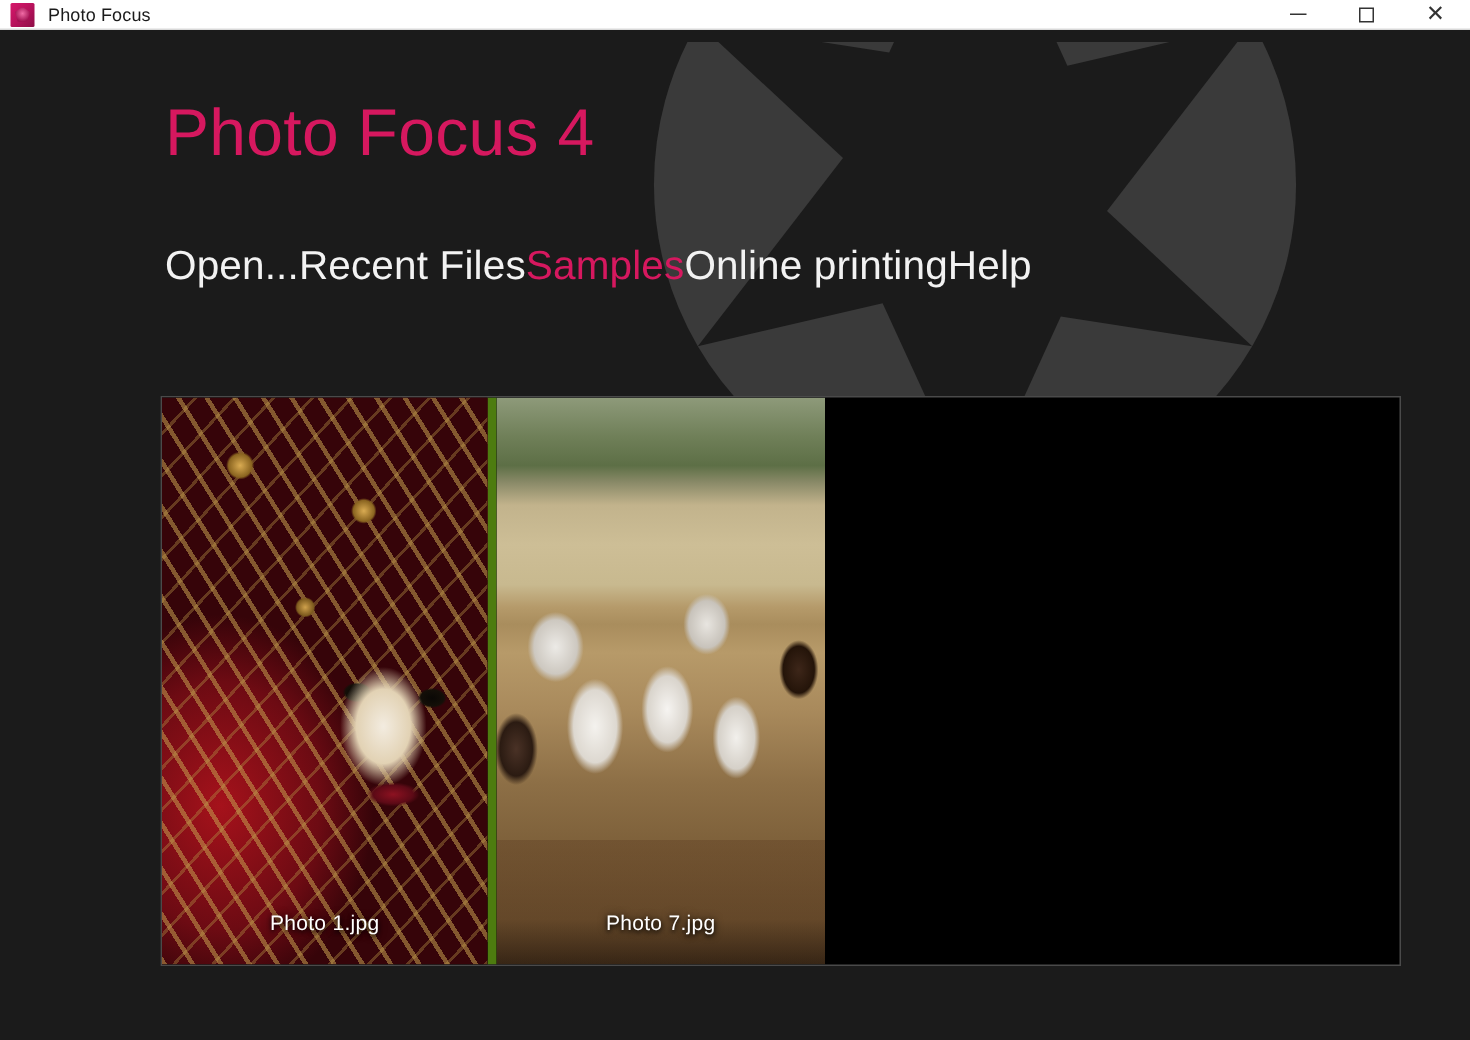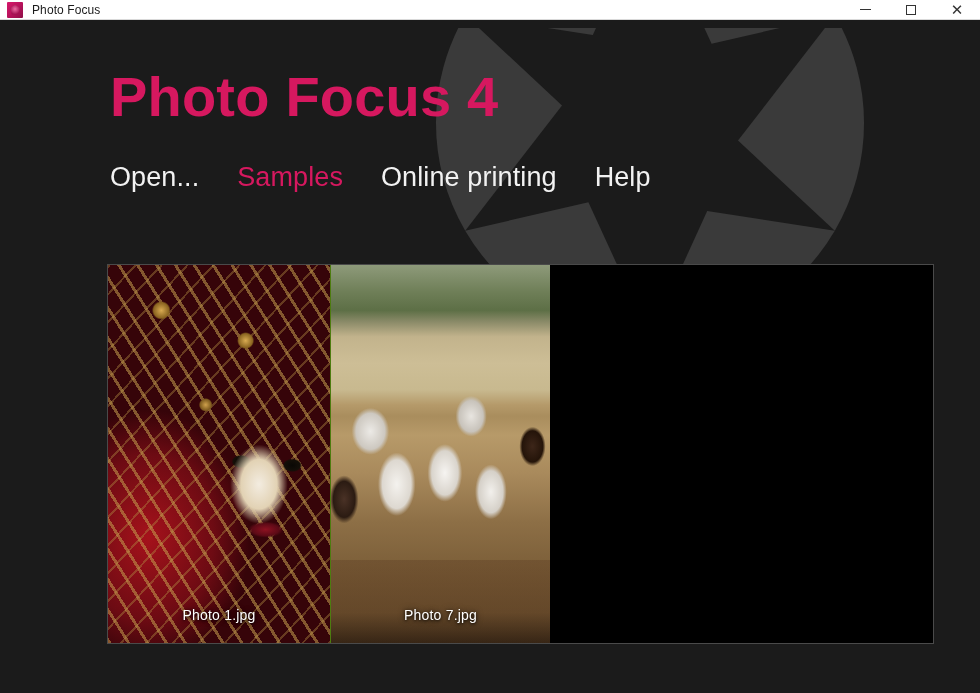--- a/index.html
+++ b/index.html
@@ -50,47 +50,47 @@
   
   .watermark{
     position:absolute; left:430px; top:-125px;
     width:440px; height:440px;
     pointer-events:none; opacity:1;
   }
 
   
   .hero-title{
     position:absolute; left:110px; top:36px;
-    font-size:56px; font-weight:700; color:#d6185f;
+    font-size:44px; font-weight:400; color:#d6185f;
     letter-spacing:.2px; white-space:nowrap;
   }
 
   
   .nav{
     position:absolute; left:110px; top:134px;
-    display:flex; align-items:baseline; gap:38px;
+    display:flex; align-items:baseline; 
     white-space:nowrap;
   }
   .nav-item{
     font-size:27px; font-weight:300; color:#f2f2f2;
     letter-spacing:.1px; cursor:pointer;
   }
   .nav-item.active{ color:#d6185f;text-align:right; }
 
   
   .gallery{
     position:absolute; left:107px; top:236px;
     width:827px; height:380px;
     border:1px solid #4a4a4a;
     display:flex; overflow:hidden;
     background:#000;
   }
   .thumb{
     position:relative; height:100%; overflow:hidden; cursor:pointer;
-    border-right:1px solid #4d7c0f;
+    border-right:6px solid #4d7c0f;
   }
   .thumb:last-child{ border-right:none; }
   .thumb-art{ position:absolute; inset:0; }
   .thumb-caption{
     position:absolute; left:0; right:0; bottom:20px;
     text-align:center; font-size:14px; color:#ffffff;
     text-shadow:0 1px 3px rgba(0,0,0,.85), 0 0 6px rgba(0,0,0,.7);
     letter-spacing:.2px; pointer-events:none;
   }
 
@@ -205,20 +205,21 @@
       <path d="M100 197 A97 97 0 0 1 16 149 L72 136 Z"></path>
       <path d="M16 149 A97 97 0 0 1 16 51 L60 92 Z"></path>
       <path d="M16 51 A97 97 0 0 1 100 3 L74 60 Z"></path>
     </g>
   </svg>
 
   <div class="hero-title">Photo Focus 4</div>
 
   <div class="nav">
     <div class="nav-item">Open...</div>
+    <div class="nav-item">Recent Files</div>
     <div class="nav-item active">Samples</div>
     <div class="nav-item">Online printing</div>
     <div class="nav-item">Help</div>
   </div>
 
   <div class="gallery">
 
     <div class="thumb t1">
       <div class="thumb-art art-mask"></div>
       <div class="thumb-caption">Photo 1.jpg</div>

